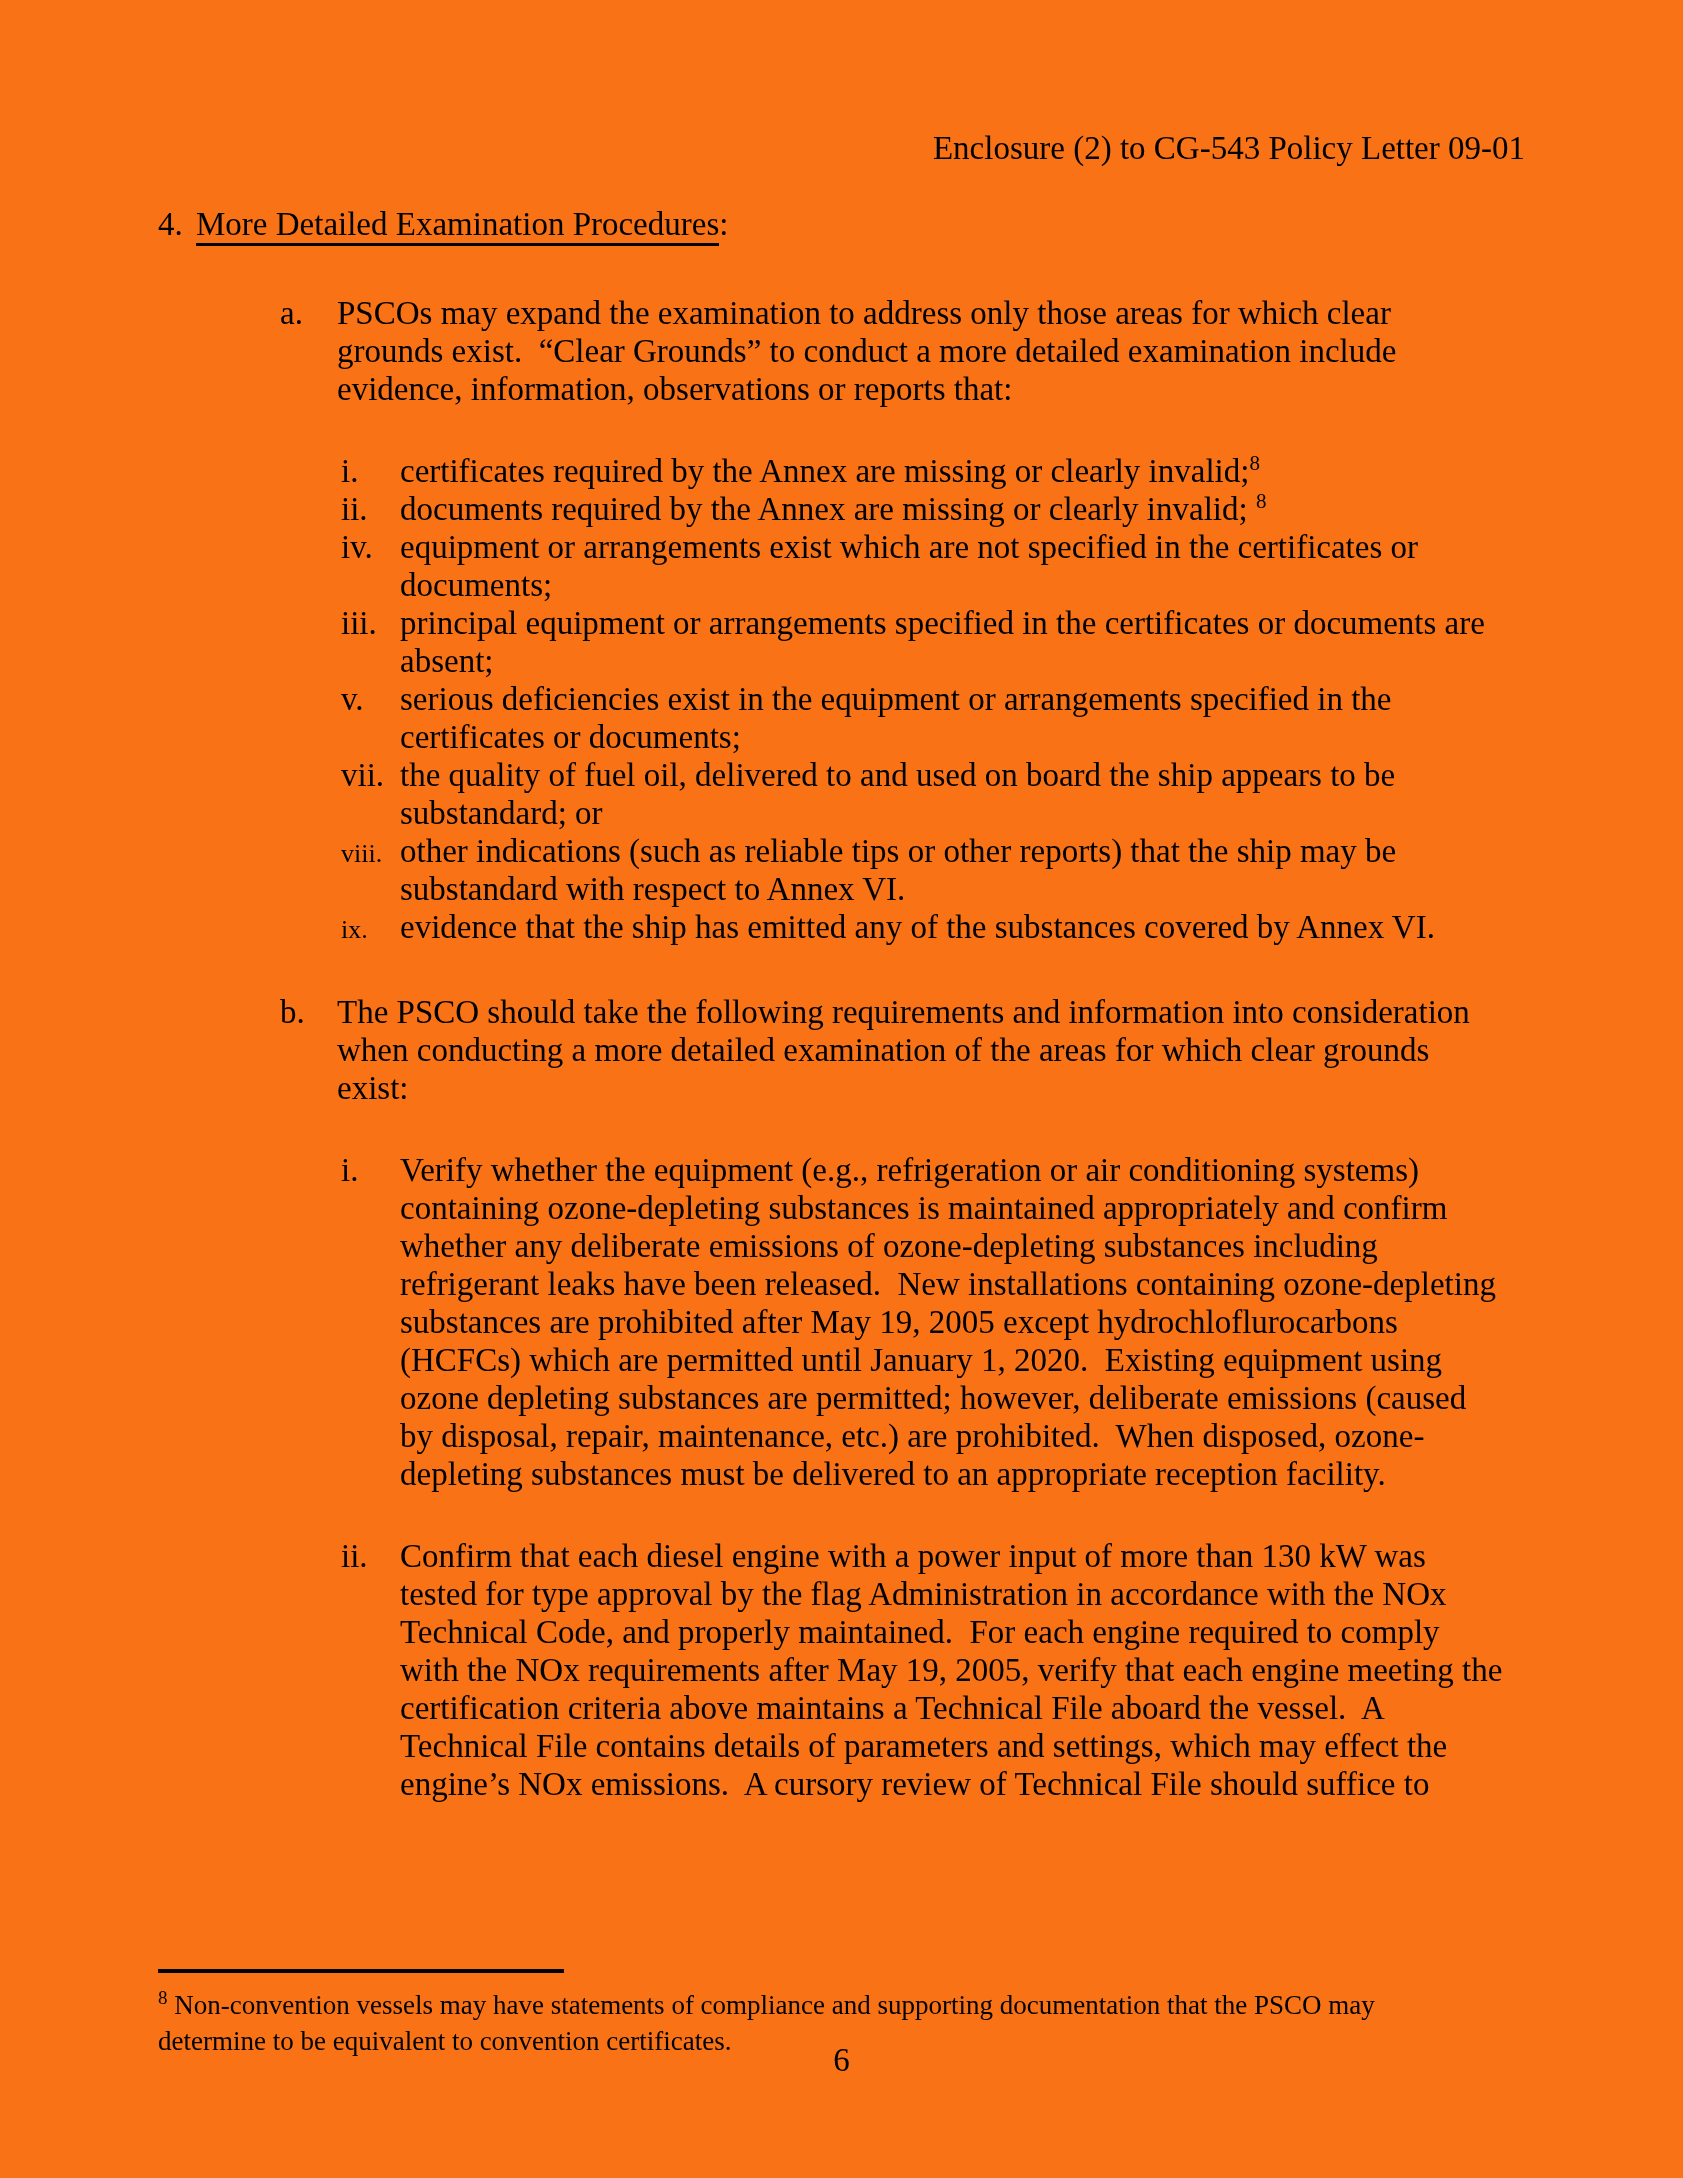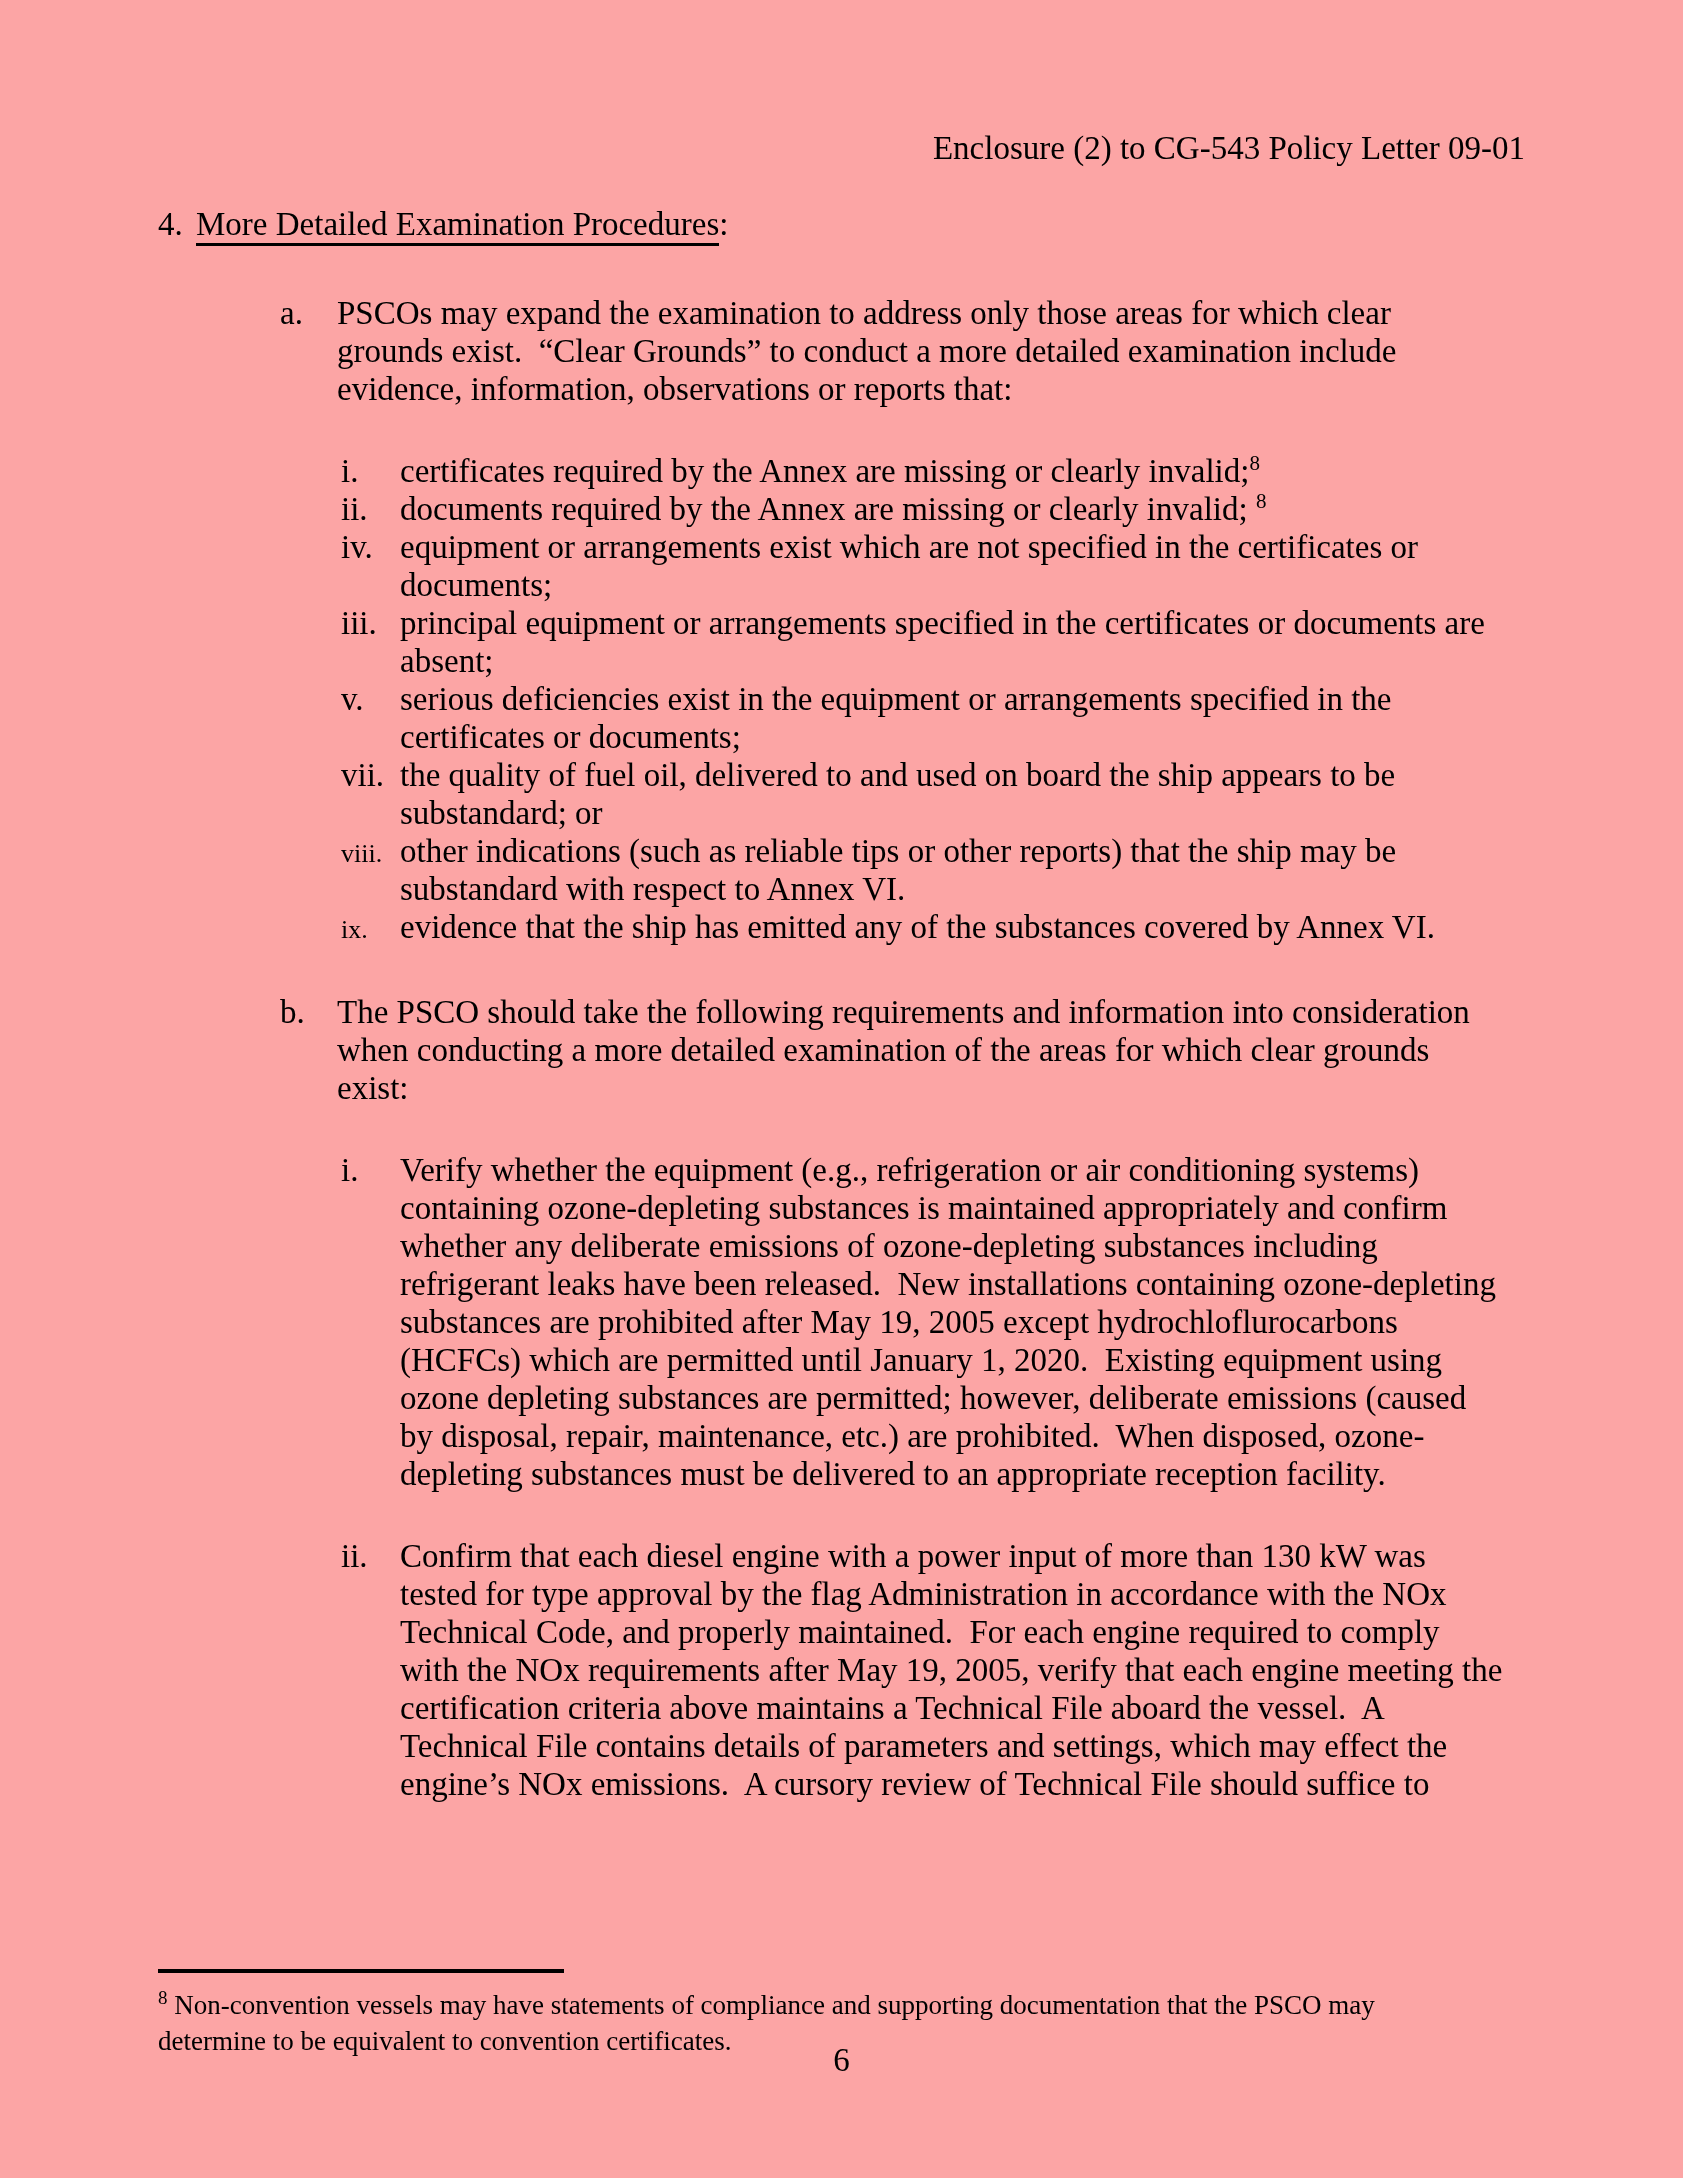--- a/index.html
+++ b/index.html
@@ -4,21 +4,21 @@
 <style>
   html, body {
     margin: 0;
     padding: 0;
     background: #ffffff;
   }
   .page {
     position: relative;
     width: 1683px;
     height: 2178px;
-    background: #fca5a5;
+    background: #f97316;
     color: #000000;
     font-family: "Liberation Serif", "DejaVu Serif", serif;
     font-size: 33px;
     line-height: 38px;
     box-sizing: border-box;
     padding: 129px 158px 0 158px;
     overflow: hidden;
   }
   .txt { white-space: pre-wrap; }
   .doc-header {

